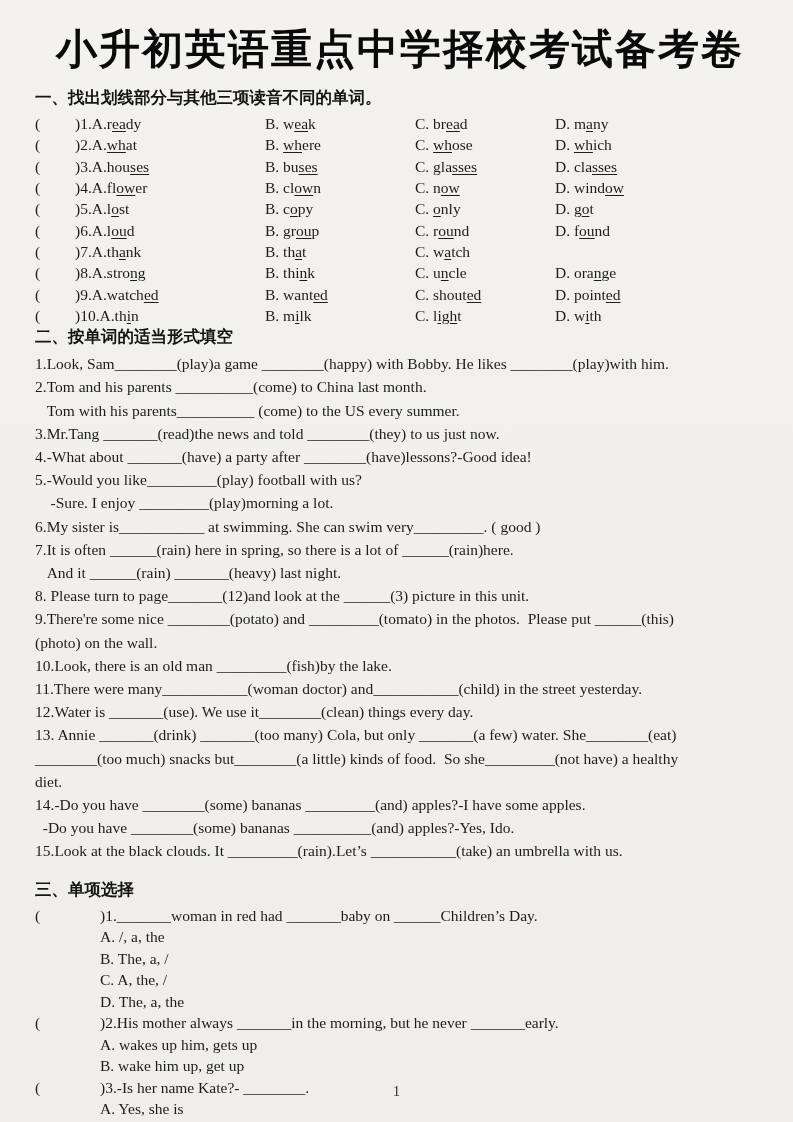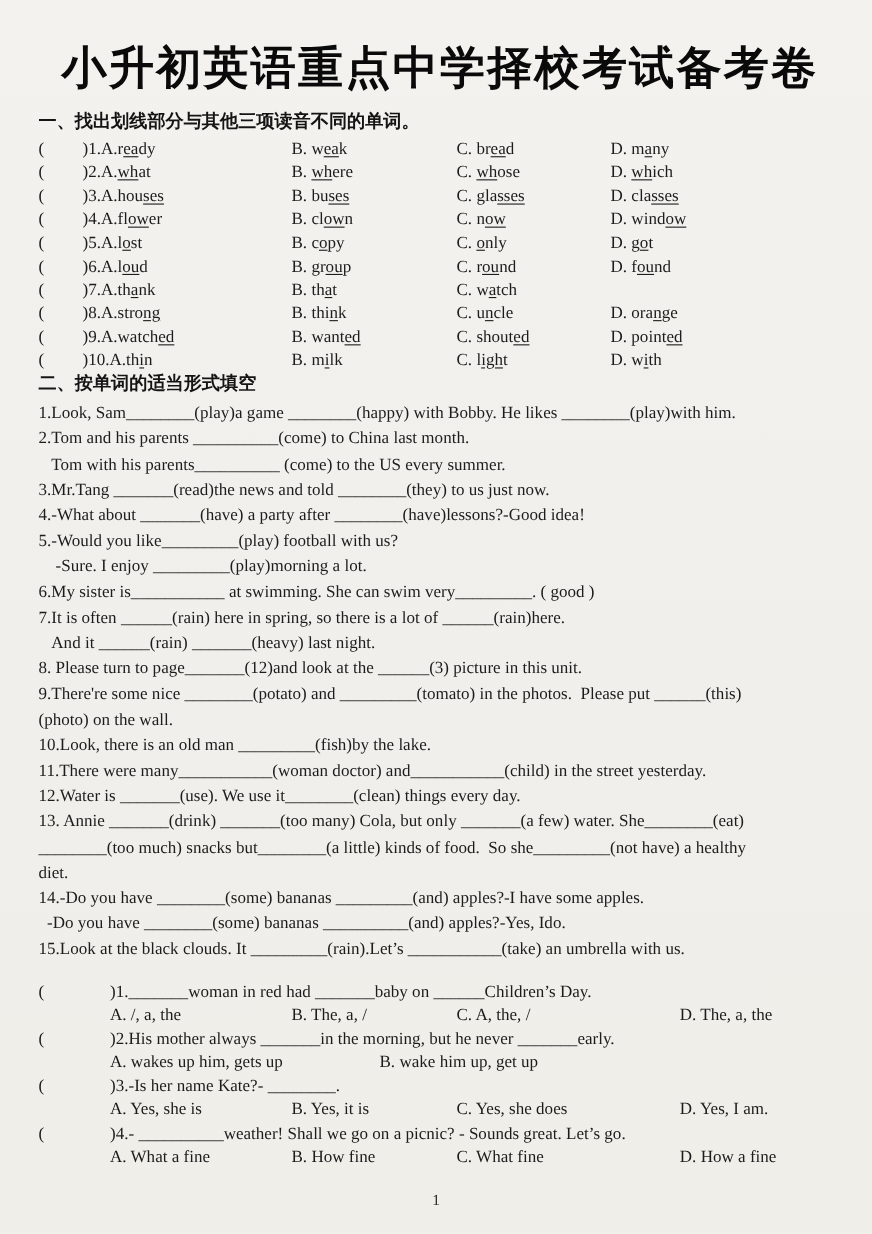--- a/index.html
+++ b/index.html
@@ -9,21 +9,21 @@
   }
   .page{
     position:relative;
     width:793px;
     height:1122px;
     margin:0 auto;
     background:linear-gradient(180deg,#f3f2ee 0%,#f0efeb 55%,#efeee9 100%);
     color:#1c1c1c;
     overflow:hidden;
     box-sizing:border-box;
-    padding:38px 28px 0 35px;
+    padding:26px 28px 0 35px;
   }
   .title{
     text-align:center;
     font-size:41px;
     font-weight:900;
     letter-spacing:2px;
     color:#0a0a0a;
     line-height:1.15;
     margin:0 0 14px 0;
     font-family:"Liberation Serif","DejaVu Sans",serif;
@@ -64,20 +64,21 @@
     white-space:pre;
   }
   .s3-bracket{width:65px;flex:0 0 auto;}
   .s3-stem{flex:1;white-space:pre-wrap;}
   .s3-opts{
     display:flex;
     padding-left:65px;
     font-size:15.5px;
     line-height:21.5px;
     white-space:pre;
+    flex-direction:column;
   }
   .s3-opts .o1{width:165px;flex:0 0 auto;}
   .s3-opts .o2{width:150px;flex:0 0 auto;}
   .s3-opts .o3{width:203px;flex:0 0 auto;}
   .s3-opts .o4{flex:1;}
   .s3-opts.two-col .ow{width:245px;flex:0 0 auto;}
   .s3-opts.two-col .or{flex:1;}
   .page-number{
     position:absolute;
     bottom:22px;
@@ -189,20 +190,21 @@
     <div class="s2-line">12.Water is _______(use). We use it________(clean) things every day.</div>
     <div class="s2-line">13. Annie _______(drink) _______(too many) Cola, but only _______(a few) water. She________(eat)</div>
     <div class="s2-line">________(too much) snacks but________(a little) kinds of food.  So she_________(not have) a healthy</div>
     <div class="s2-line">diet.</div>
     <div class="s2-line">14.-Do you have ________(some) bananas _________(and) apples?-I have some apples.</div>
     <div class="s2-line">  -Do you have ________(some) bananas __________(and) apples?-Yes, Ido.</div>
     <div class="s2-line">15.Look at the black clouds. It _________(rain).Let’s ___________(take) an umbrella with us.</div>
   </div>
 
   <div class="s3-block">
+    <div class="sec-heading">三、单项选择</div>
 
     <div class="s3-stem-row">
       <span class="s3-bracket">(</span>
       <span class="s3-stem">)1._______woman in red had _______baby on ______Children’s Day.</span>
     </div>
     <div class="s3-opts">
       <span class="o1">A. /, a, the</span>
       <span class="o2">B. The, a, /</span>
       <span class="o3">C. A, the, /</span>
       <span class="o4">D. The, a, the</span>

